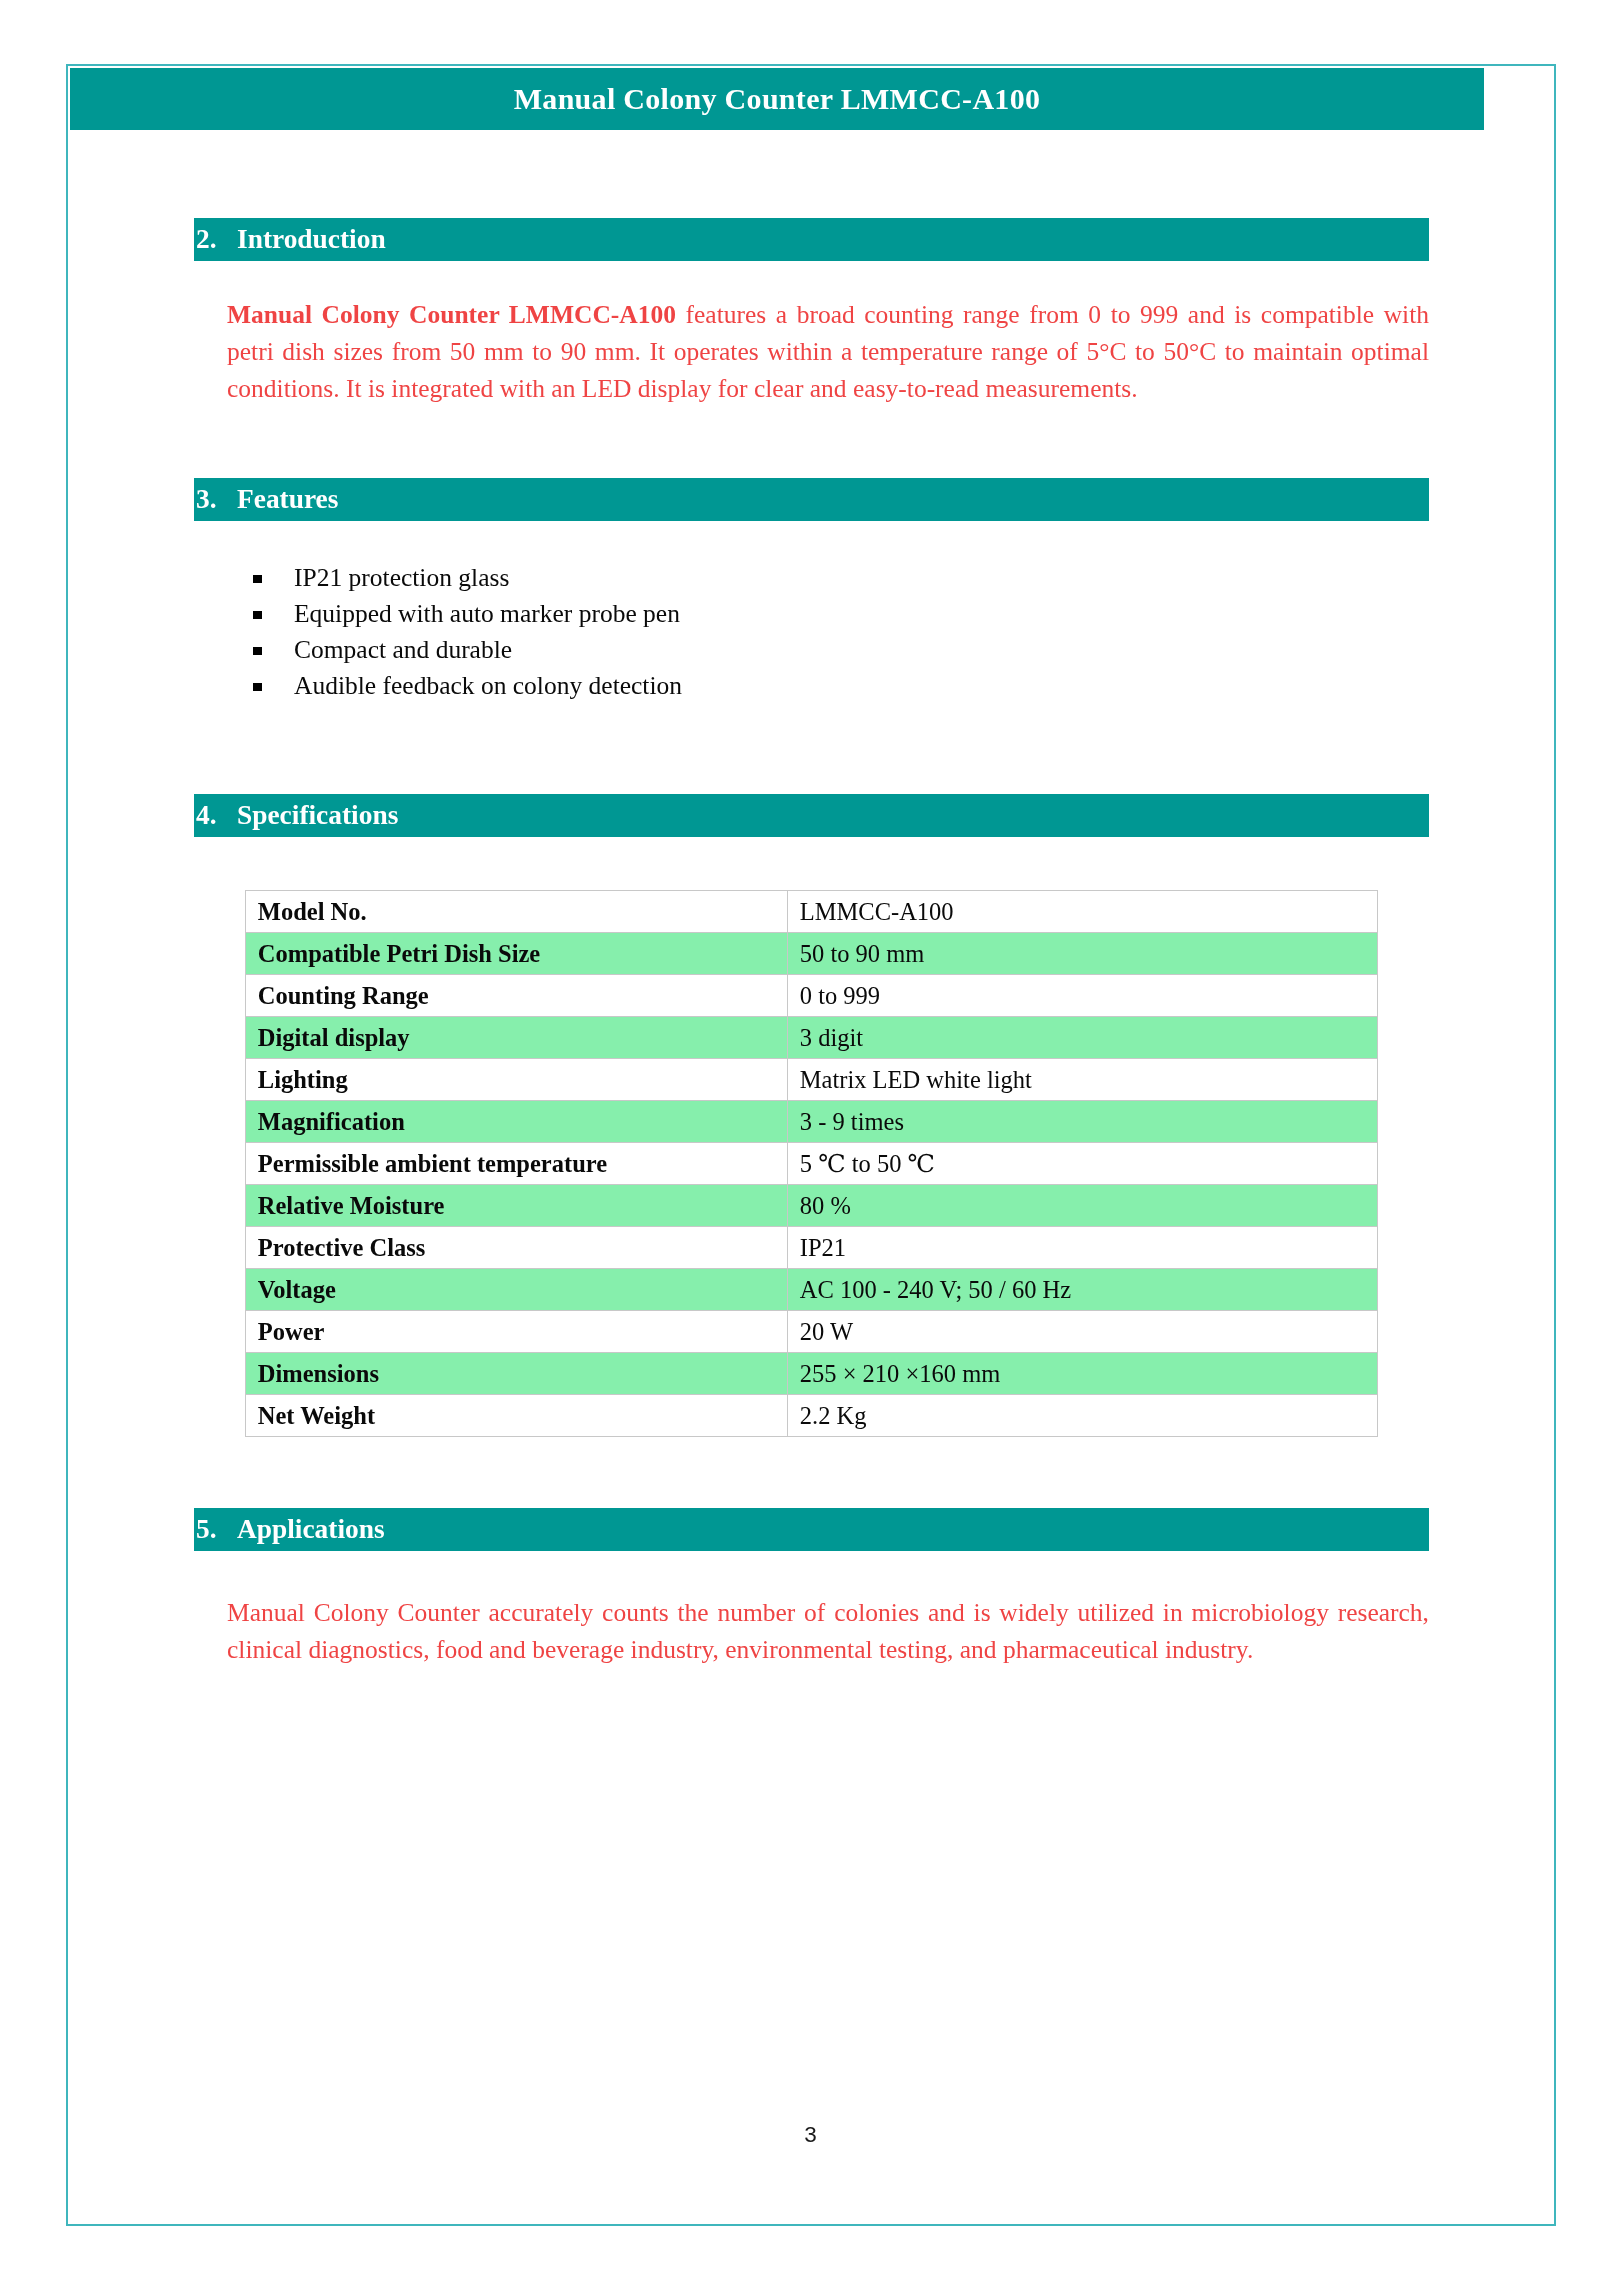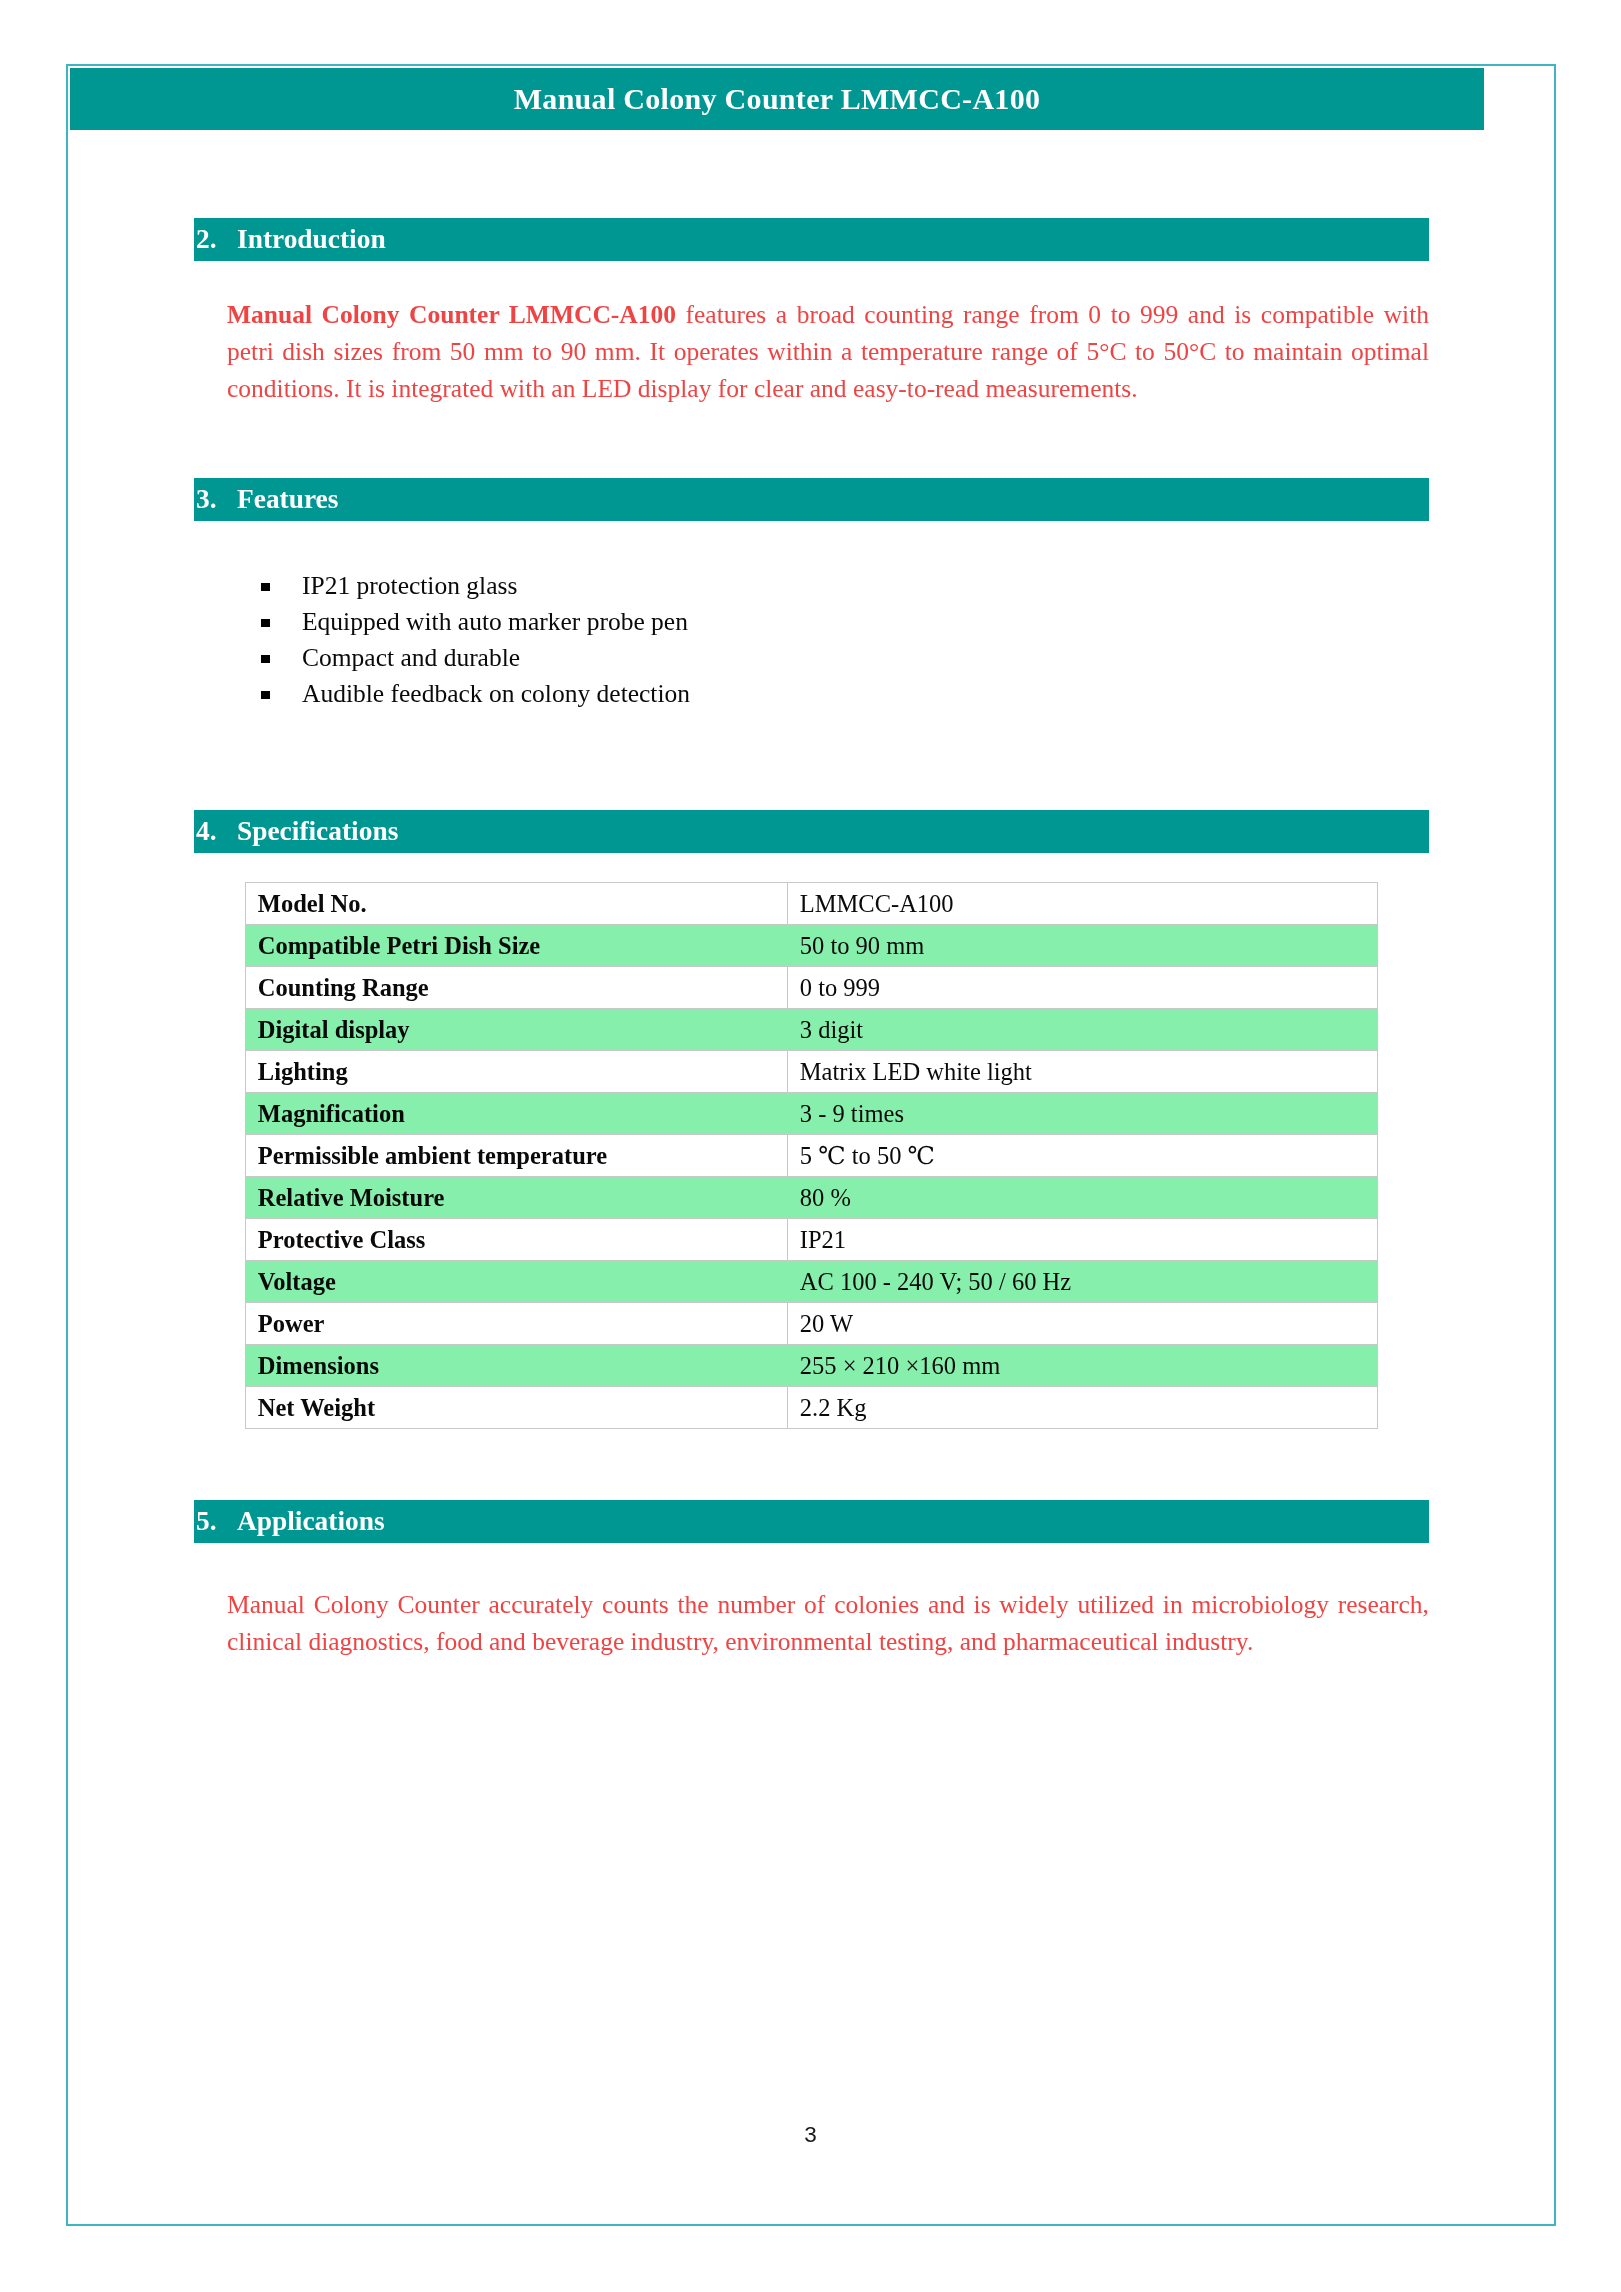--- a/index.html
+++ b/index.html
@@ -98,21 +98,21 @@
     text-align: justify;
     text-justify: inter-word;
     color: #ef4444;
   }
   p.para .lead {
     font-weight: bold;
   }
 
   
   ul.features {
-    margin: 12px;
+    margin: 4px;
     padding: 0;
     list-style: none;
   }
   ul.features li {
     position: relative;
     font-size: 25.5px;
     line-height: 36px;
     padding-left: 96px;
     color: #0a0a0a;
   }
@@ -124,20 +124,21 @@
     height: 8.8px;
     background: #000000;
   }
 
   
   table.spec {
     border-collapse: collapse;
     width: 1132px;
     margin-left: 51px;
     table-layout: fixed;
+    margin-top: 24px;
   }
   table.spec td {
     border: 1px solid #c8c8c8;
     height: 42px;
     padding: 0 11.8px;
     font-size: 24.5px;
     line-height: 29px;
     vertical-align: middle;
     color: #0a0a0a;
   }

